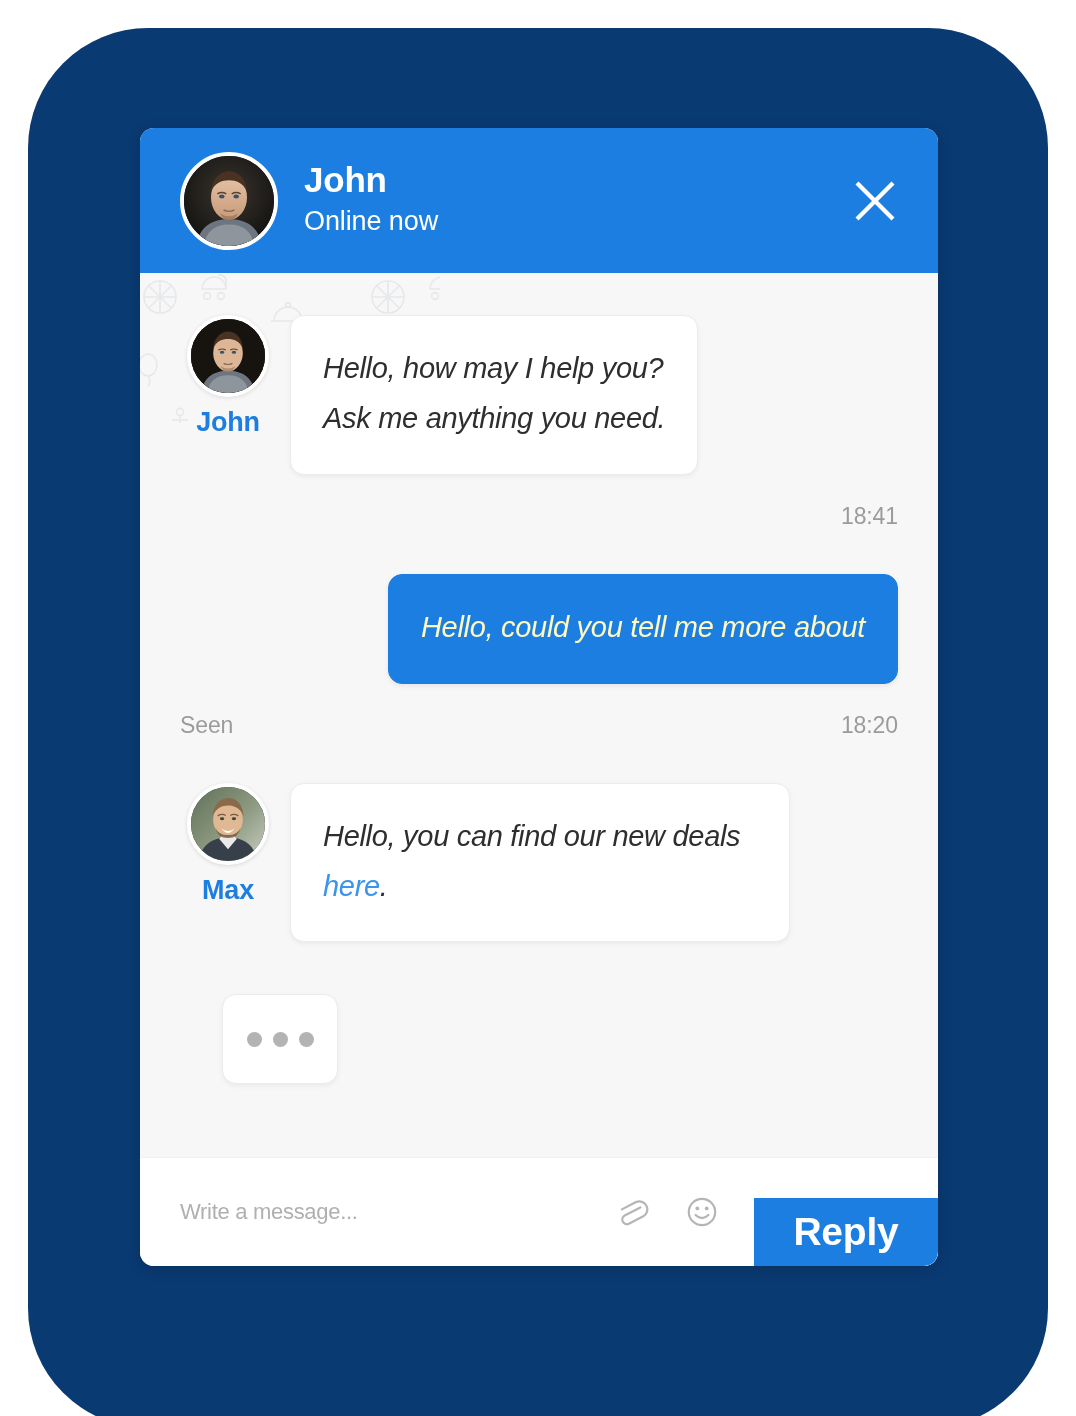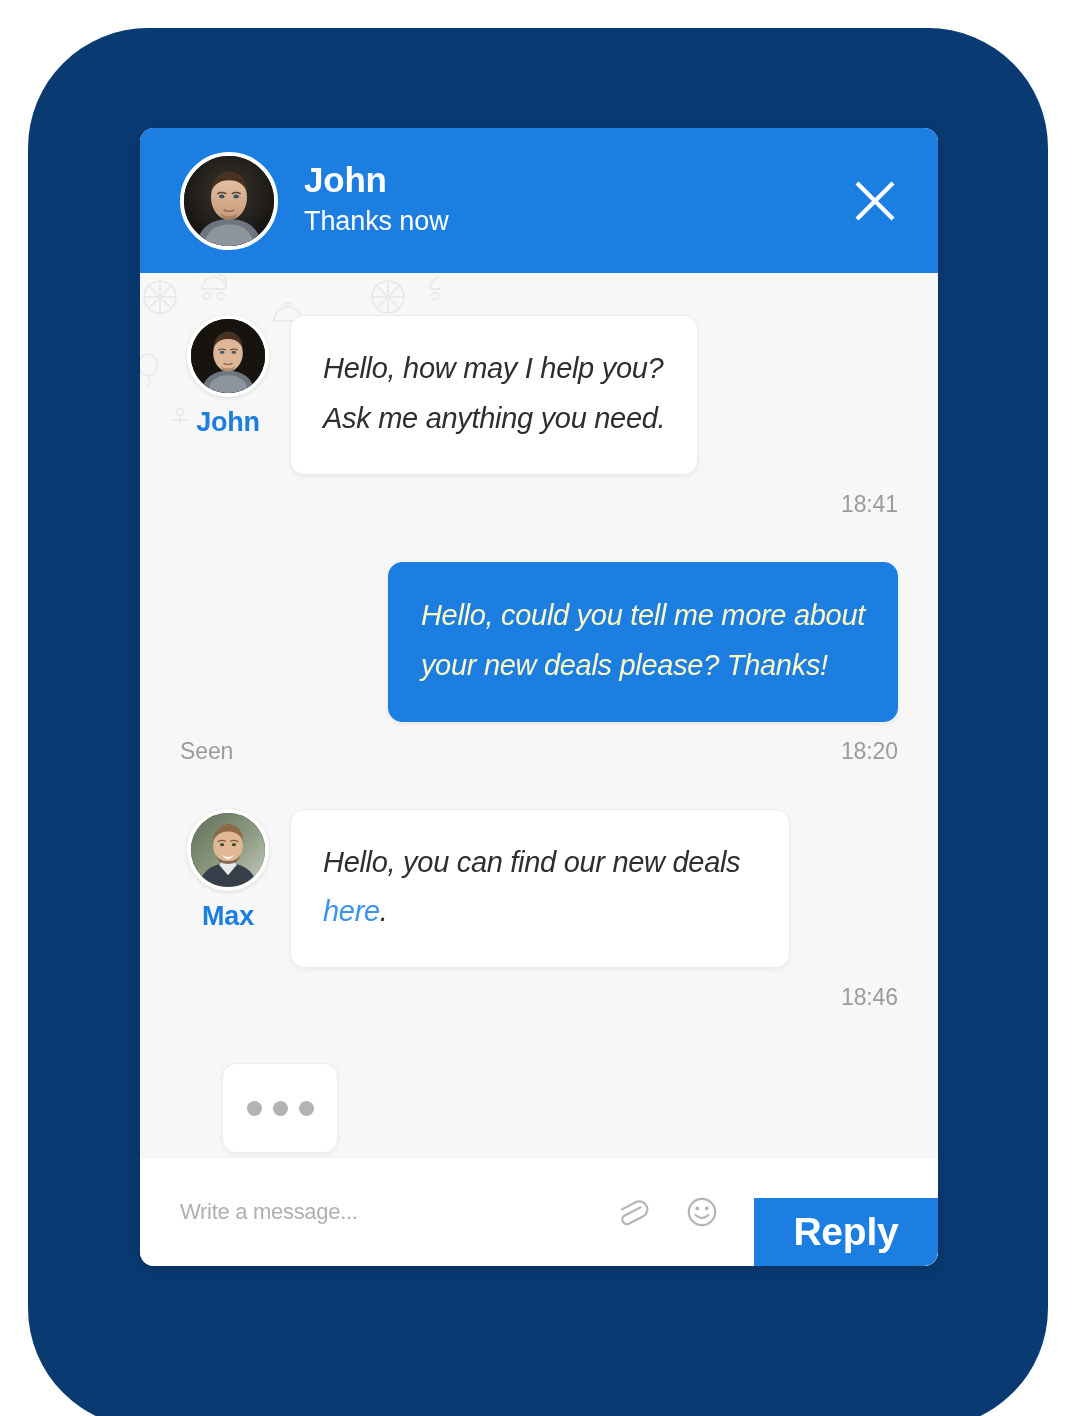--- a/index.html
+++ b/index.html
@@ -174,21 +174,21 @@
   .bubble a.link {
     color: #3b93ec;
     text-decoration: none;
   }
 
   .meta {
     display: flex;
     font-size: 23px;
     color: #9b9b9b;
     letter-spacing: -0.1px;
-    margin-top: 16px;
+    margin-top: 28px;
   }
   .meta .seen { margin-right: auto; }
   .meta .time { margin-left: auto; }
   .meta.only-time { justify-content: flex-end; }
   .gap-44 { height: 44px; }
   .gap-52 { height: 52px; }
 
   
   #typing {
     width: 114px;
@@ -294,21 +294,21 @@
           <ellipse cx="58" cy="45" rx="3.1" ry="2.1" fill="#3c5566"></ellipse>
           <path d="M37 42 q5 -3 10 0" stroke="#5a4230" stroke-width="1.5" fill="none"></path>
           <path d="M53 42 q5 -3 10 0" stroke="#5a4230" stroke-width="1.5" fill="none"></path>
           <path d="M44 60 q6 3 12 0" stroke="#8a6a55" stroke-width="1.6" fill="none"></path>
           <path d="M40 64 q10 6 20 0 q-4 8 -10 8 q-6 0 -10 -8 Z" fill="#7a5c48" opacity="0.45"></path>
         </svg>
       </div>
 
       <div class="hdr-text">
         <div class="hdr-name">John</div>
-        <div class="hdr-status">Thanks now</div>
+        <div class="hdr-status">Online now</div>
       </div>
 
       <div id="close-btn">
         <svg width="46" height="46" viewBox="0 0 46 46" aria-hidden="true">
           <line x1="5" y1="5" x2="41" y2="41" stroke="#ffffff" stroke-width="4.2" stroke-linecap="butt"></line>
           <line x1="41" y1="5" x2="5" y2="41" stroke="#ffffff" stroke-width="4.2" stroke-linecap="butt"></line>
         </svg>
       </div>
     </div>
 
@@ -415,21 +415,20 @@
         </div>
         <div class="meta only-time">
           <span class="time">18:41</span>
         </div>
 
         <div class="gap-44"></div>
 
         <div class="row right">
           <div class="bubble out">
             <div>Hello, could you tell me more about</div>
-            <div>your new deals please? Thanks!</div>
           </div>
         </div>
         <div class="meta">
           <span class="seen">Seen</span>
           <span class="time">18:20</span>
         </div>
 
         <div class="gap-44"></div>
 
         <div class="row left">
@@ -455,23 +454,20 @@
                 <path d="M53 38.5 q5 -3 11 0.5" stroke="#7a5a3c" stroke-width="1.7" fill="none"></path>
                 <path d="M41 56 q9 7 18 0 q-5 6 -9 6 q-4 0 -9 -6 Z" fill="#ffffff"></path>
               </svg>
             </div>
             <div class="side-name">Max</div>
           </div>
           <div class="bubble in">
             <span>Hello, you can find our new deals </span><a class="link" href="#">here</a><span>.</span>
           </div>
         </div>
-        <div class="meta only-time">
-          <span class="time">18:46</span>
-        </div>
 
         <div class="gap-52"></div>
 
         <div id="typing">
           <span></span>
           <span></span>
           <span></span>
         </div>
 
       </div>

